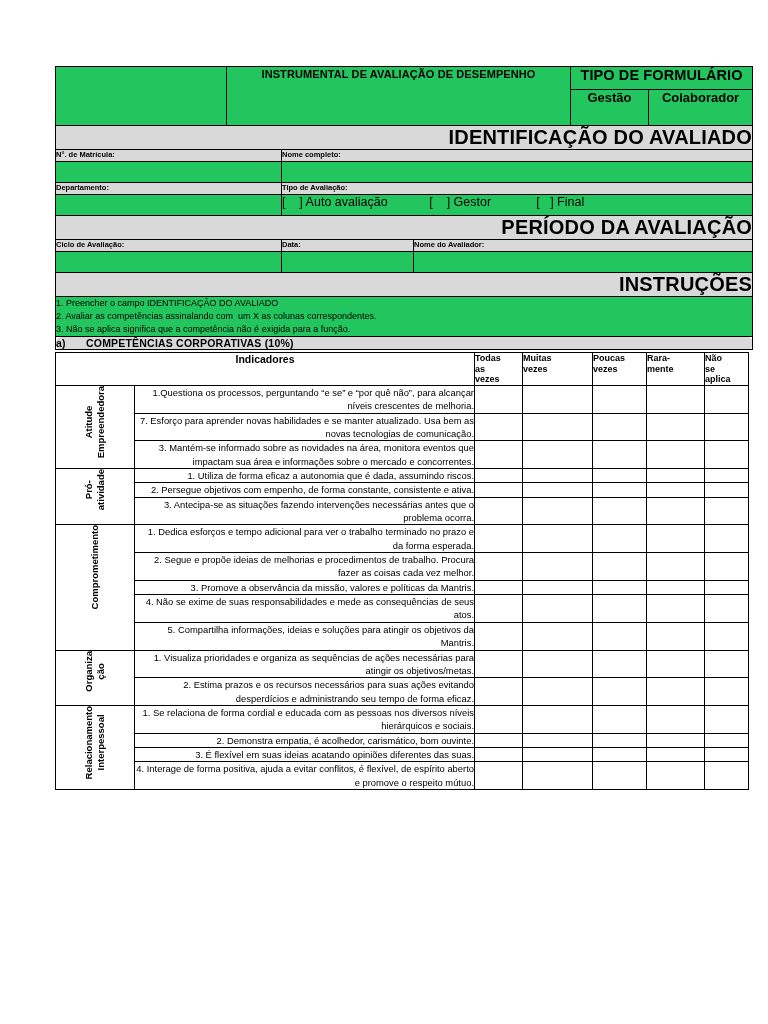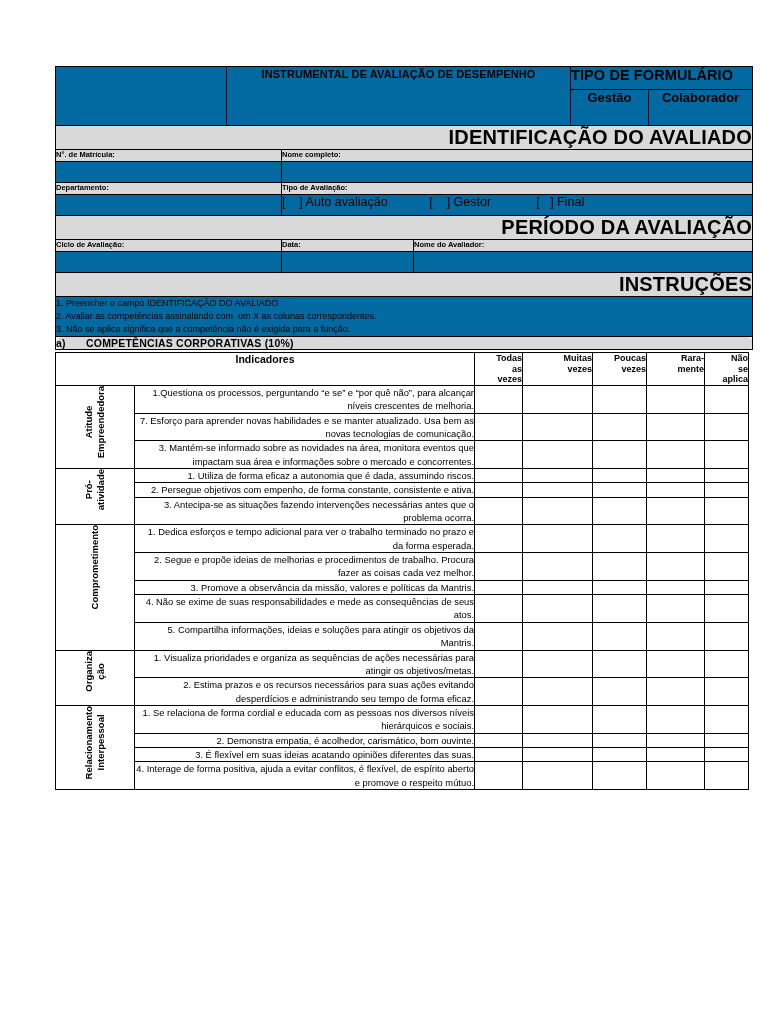--- a/index.html
+++ b/index.html
@@ -26,37 +26,38 @@
 
   table.form {
     border-collapse: collapse;
     width: 697px;
     table-layout: fixed;
   }
   table.form td, table.form th {
     border: 1px solid #000000;
     vertical-align: top;
     padding: 0;
-    background: #0369a1;
+    background: #22c55e;
   }
 
   
   .shade   { background: #d9d9d9 !important; }
 
   
   .logo-cell { height: 58px; }
   .doc-title {
     text-align: center;
     font-size: 11px;
     font-weight: bold;
     line-height: 1.35;
     padding: 14px 6px 6px 6px;
     letter-spacing: .1px;
   }
   .tipo-form {
+    text-align: center;
     font-size: 14.5px;
     font-weight: bold;
     padding: 5px 4px 4px 4px;
     height: 22px;
     letter-spacing: .1px;
   }
   .tipo-opt {
     text-align: center;
     font-size: 13px;
     font-weight: bold;
@@ -124,21 +125,21 @@
     vertical-align: top;
   }
   .ind-head {
     text-align: center;
     font-size: 10.5px;
     font-weight: bold;
     padding: 14px 0 13px 0;
     background: #d9d9d9;
   }
   .scale-head {
-    text-align: right;
+    text-align: left;
     font-size: 9px;
     font-weight: bold;
     line-height: 1.18;
     padding: 3px 1px 3px 1px;
     background: #d9d9d9;
     vertical-align: middle;
   }
   .grp {
     background: #d9d9d9;
     text-align: center;

